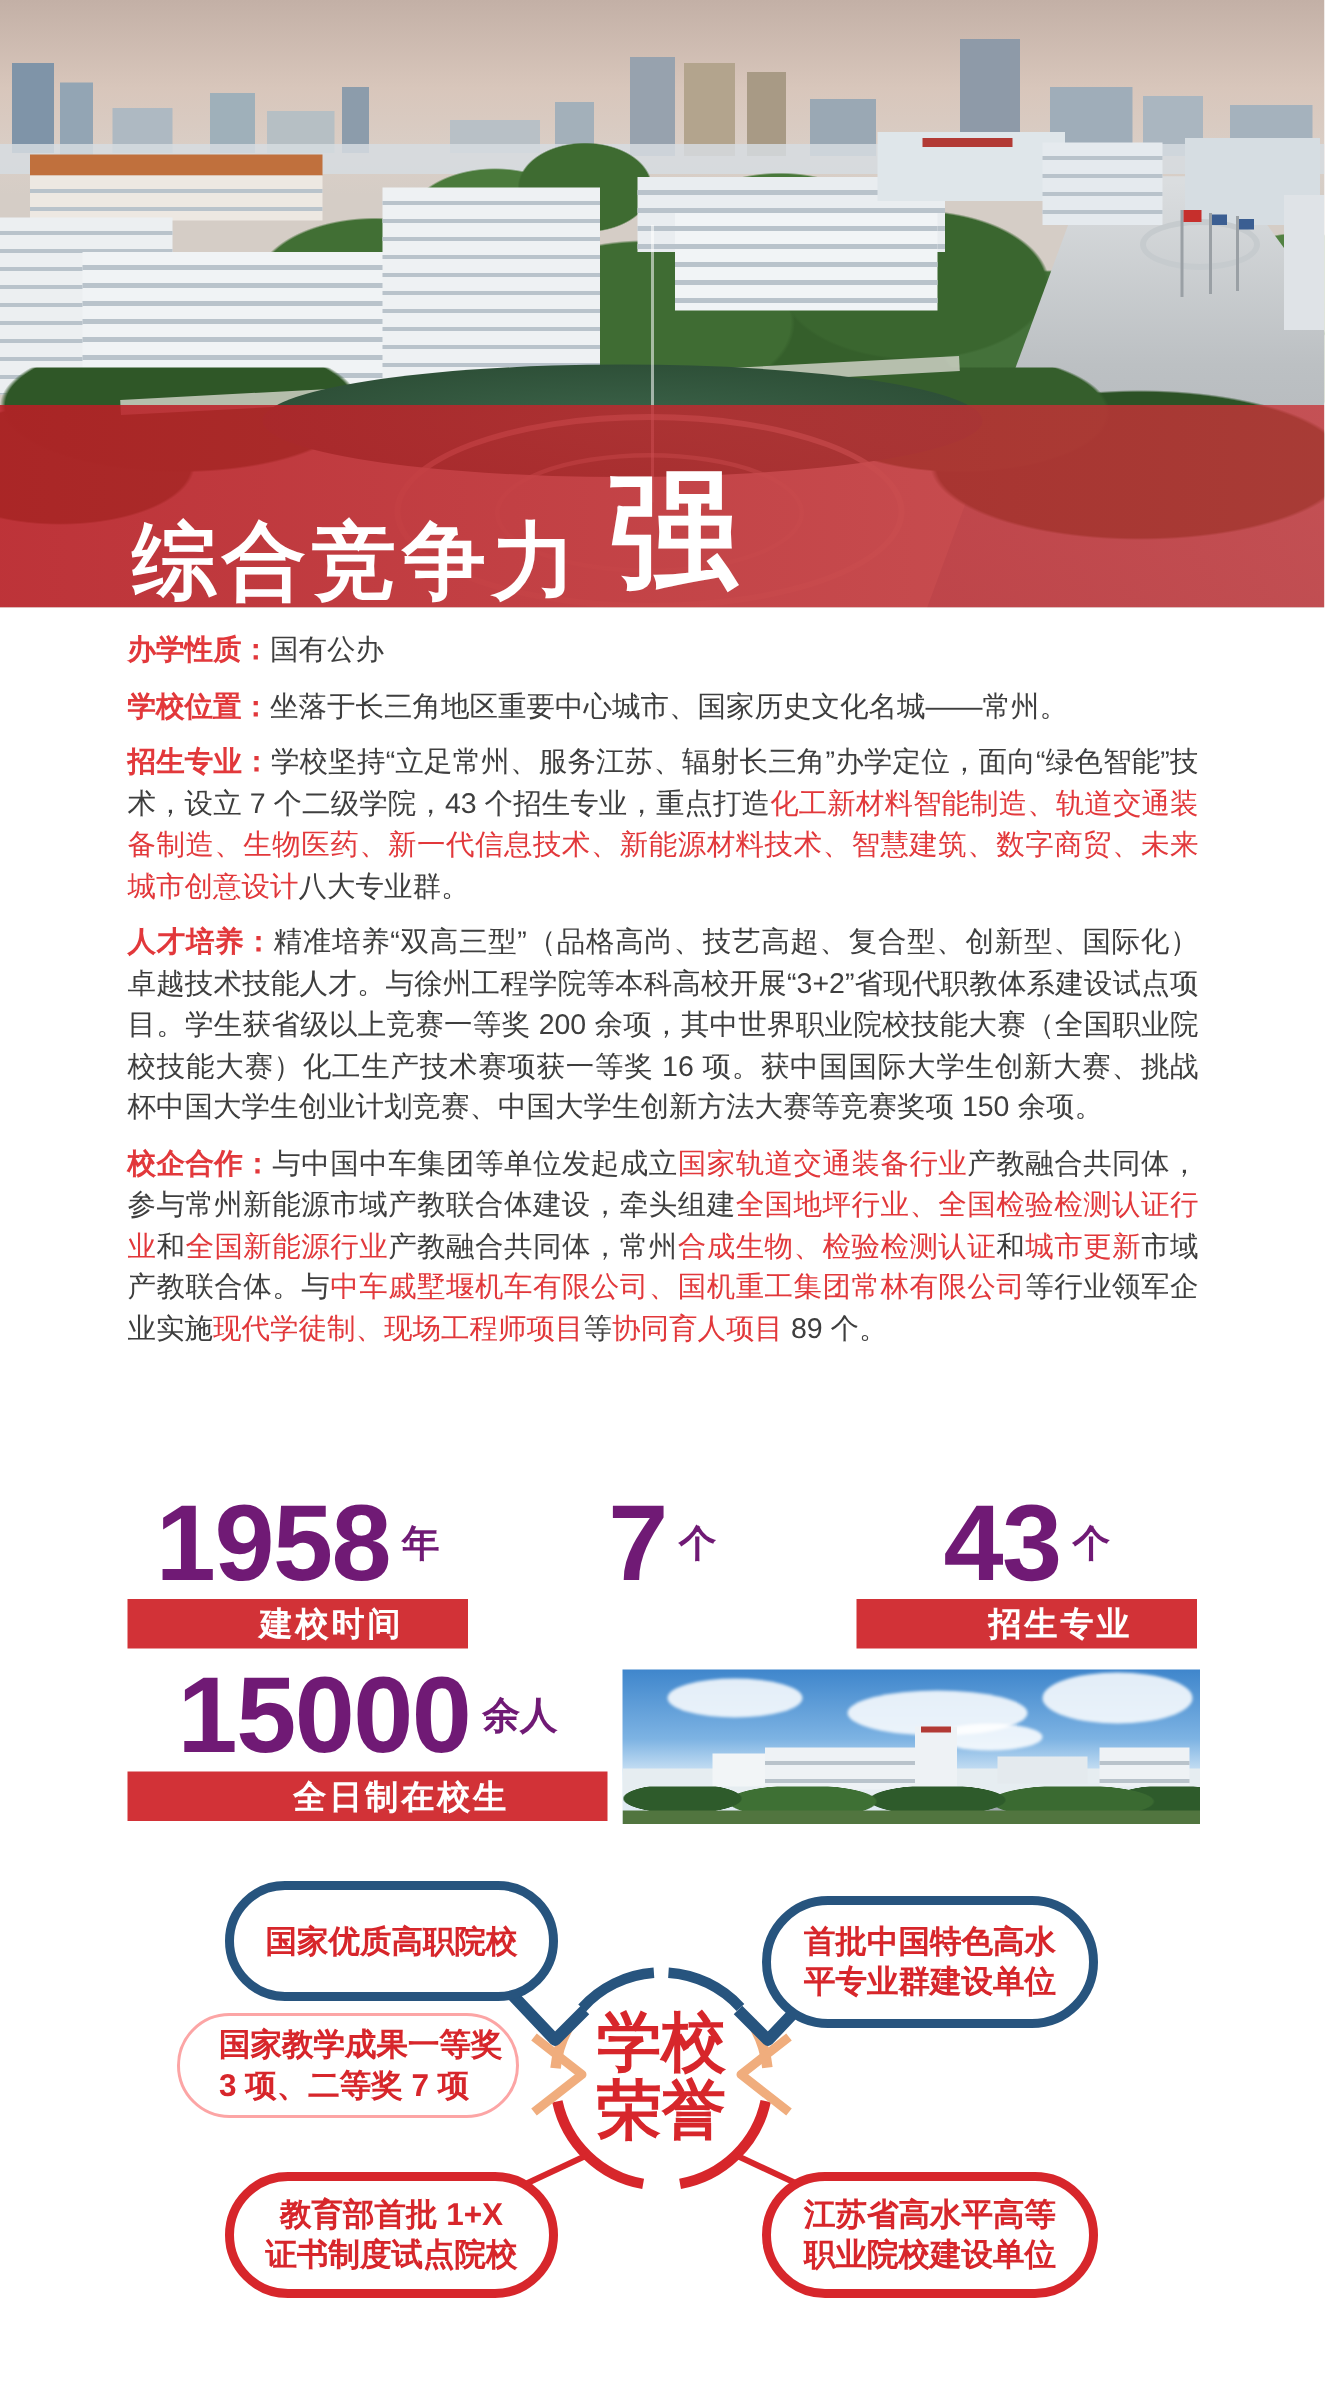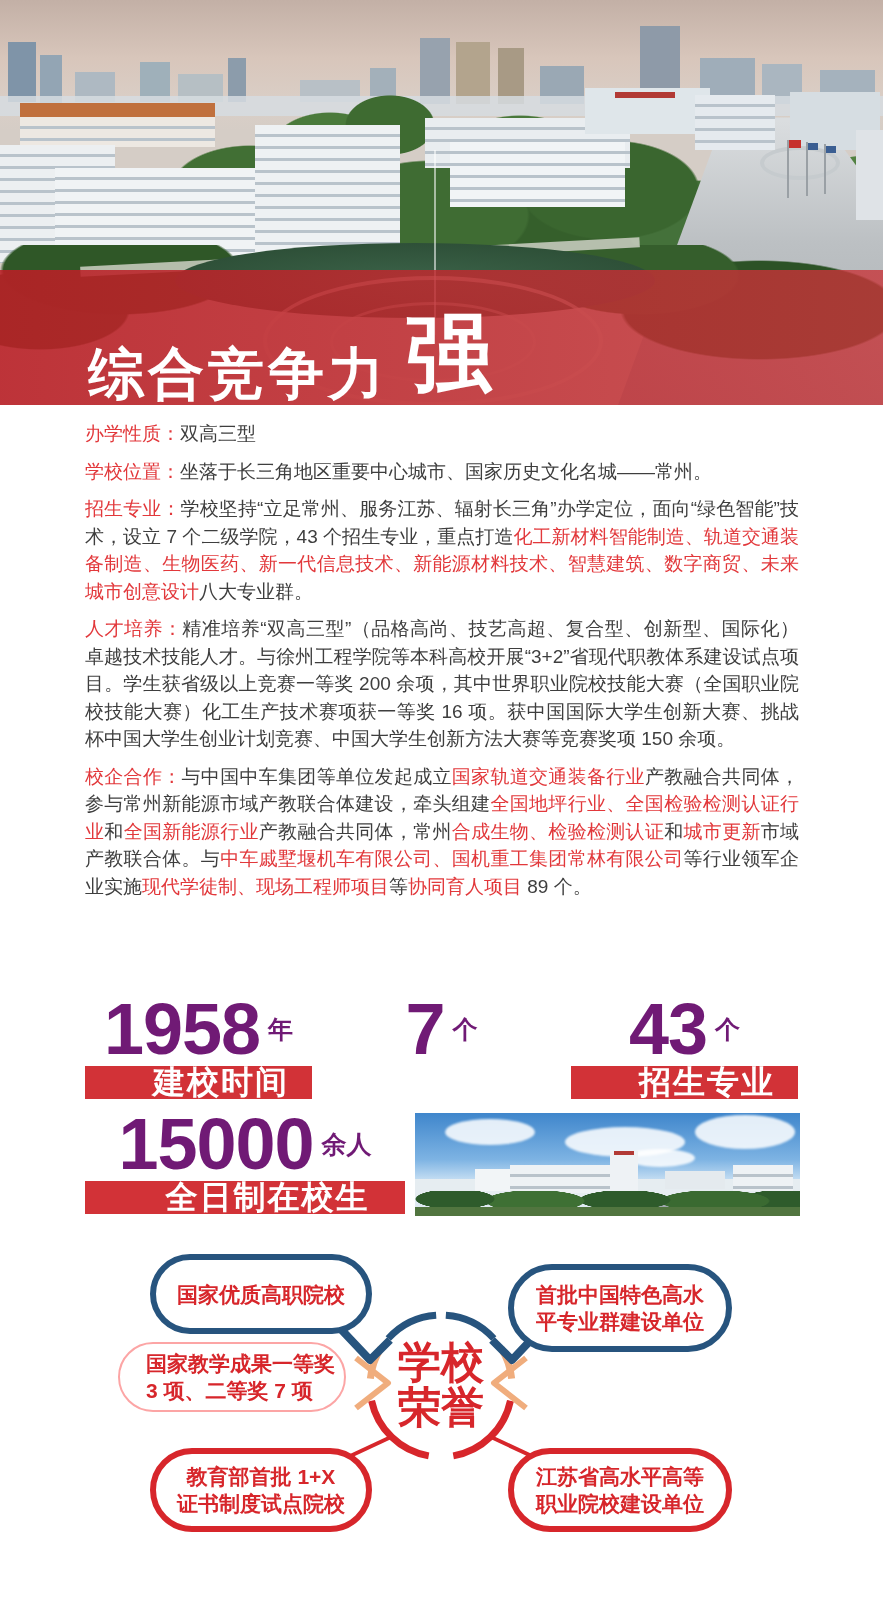--- a/index.html
+++ b/index.html
@@ -47,31 +47,31 @@
   .flag{position:absolute;}
   .overlay{position:absolute;left:0;top:270px;width:883px;height:135px;
        background:linear-gradient(90deg,rgba(186,30,37,.88),rgba(199,54,58,.8));}
   .banner{position:absolute;left:88px;top:296px;display:flex;align-items:flex-end;color:#fff;}
   .banner .t1{font-size:56px;font-weight:bold;letter-spacing:4px;}
   .banner .t2{font-size:86px;font-weight:800;margin-left:18px;letter-spacing:0;}
 
   
   .content{position:absolute;top:420px;left:85px;width:714px;}
   .content p{margin:0 0 10px 0;font-size:19px;line-height:27.5px;color:#3e3e3e;text-align:justify;}
-  .lbl{color:#e2383b;font-weight:normal;}
+  .lbl{color:#e2383b;font-weight:bold;}
   .red{color:#e2383b;}
 
   
   .stats-row{position:absolute;top:1000px;left:85px;width:714px;display:flex;gap:16px;}
   .stat{width:227px;}
   .numline{display:flex;align-items:center;justify-content:center;color:#701a75;}
   .num{font-size:72px;font-weight:bold;line-height:58px;letter-spacing:-1px;}
   .unit{font-size:25px;font-weight:bold;margin-left:8px;line-height:28px;}
   .statbar{margin-top:8px;height:33px;background:#d23237;color:#fff;display:flex;align-items:center;
-       justify-content:center;font-size:32px;font-weight:bold;letter-spacing:2px;padding-left:45px;}
+       justify-content:center;font-size:22px;font-weight:bold;letter-spacing:2px;padding-left:45px;}
   .stat-wide{position:absolute;top:1115px;left:85px;width:320px;}
   .photo2{position:absolute;left:415px;top:1113px;width:385px;height:103px;overflow:hidden;
        background:linear-gradient(180deg,#3f86cc 0%,#7db3e3 45%,#cfe4f5 68%,#dfeaf2 75%);}
   .cloud{position:absolute;border-radius:50%;background:rgba(255,255,255,.85);filter:blur(1px);}
   .p2band{position:absolute;left:0;top:66px;width:385px;height:18px;background:#e6edf1;}
   .p2trees{position:absolute;left:0;top:78px;width:385px;height:20px;background-image:
     radial-gradient(40px 10px at 40px 8px,#2e5b2b 97%,transparent 100%),
     radial-gradient(50px 11px at 120px 10px,#3e7034 97%,transparent 100%),
     radial-gradient(46px 10px at 210px 9px,#2e5b2b 97%,transparent 100%),
     radial-gradient(55px 11px at 300px 10px,#3a6a31 97%,transparent 100%),
@@ -148,21 +148,21 @@
   <div class="heropole"></div>
 
   <div class="overlay"></div>
   <div class="banner">
     <span class="t1">综合竞争力</span>
     <span class="t2">强</span>
   </div>
 </div>
 
 <div class="content">
-  <p><span class="lbl">办学性质：</span><span><span>双高三型</span></span></p>
+  <p><span class="lbl">办学性质：</span><span><span>国有公办</span></span></p>
   <p><span class="lbl">学校位置：</span><span><span>坐落于长三角地区重要中心城市、国家历史文化名城——常州。</span></span></p>
   <p><span class="lbl">招生专业：</span><span><span>学校坚持“立足常州、服务江苏、辐射长三角”办学定位，面向“绿色智能”技术，设立 7 个二级学院，43 个招生专业，重点打造</span><span class="red">化工新材料智能制造、轨道交通装备制造、生物医药、新一代信息技术、新能源材料技术、智慧建筑、数字商贸、未来城市创意设计</span><span>八大专业群。</span></span></p>
   <p><span class="lbl">人才培养：</span><span><span>精准培养“双高三型”（品格高尚、技艺高超、复合型、创新型、国际化）卓越技术技能人才。与徐州工程学院等本科高校开展“3+2”省现代职教体系建设试点项目。学生获省级以上竞赛一等奖 200 余项，其中世界职业院校技能大赛（全国职业院校技能大赛）化工生产技术赛项获一等奖 16 项。获中国国际大学生创新大赛、挑战杯中国大学生创业计划竞赛、中国大学生创新方法大赛等竞赛奖项 150 余项。</span></span></p>
   <p><span class="lbl">校企合作：</span><span><span>与中国中车集团等单位发起成立</span><span class="red">国家轨道交通装备行业</span><span>产教融合共同体，参与常州新能源市域产教联合体建设，牵头组建</span><span class="red">全国地坪行业、全国检验检测认证行业</span><span>和</span><span class="red">全国新能源行业</span><span>产教融合共同体，常州</span><span class="red">合成生物、检验检测认证</span><span>和</span><span class="red">城市更新</span><span>市域产教联合体。与</span><span class="red">中车戚墅堰机车有限公司、国机重工集团常林有限公司</span><span>等行业领军企业实施</span><span class="red">现代学徒制、现场工程师项目</span><span>等</span><span class="red">协同育人项目</span><span> 89 个。</span></span></p>
 </div>
 
 <div class="stats-row">
   <div class="stat">
     <div class="numline">
       <span class="num">1958</span>

